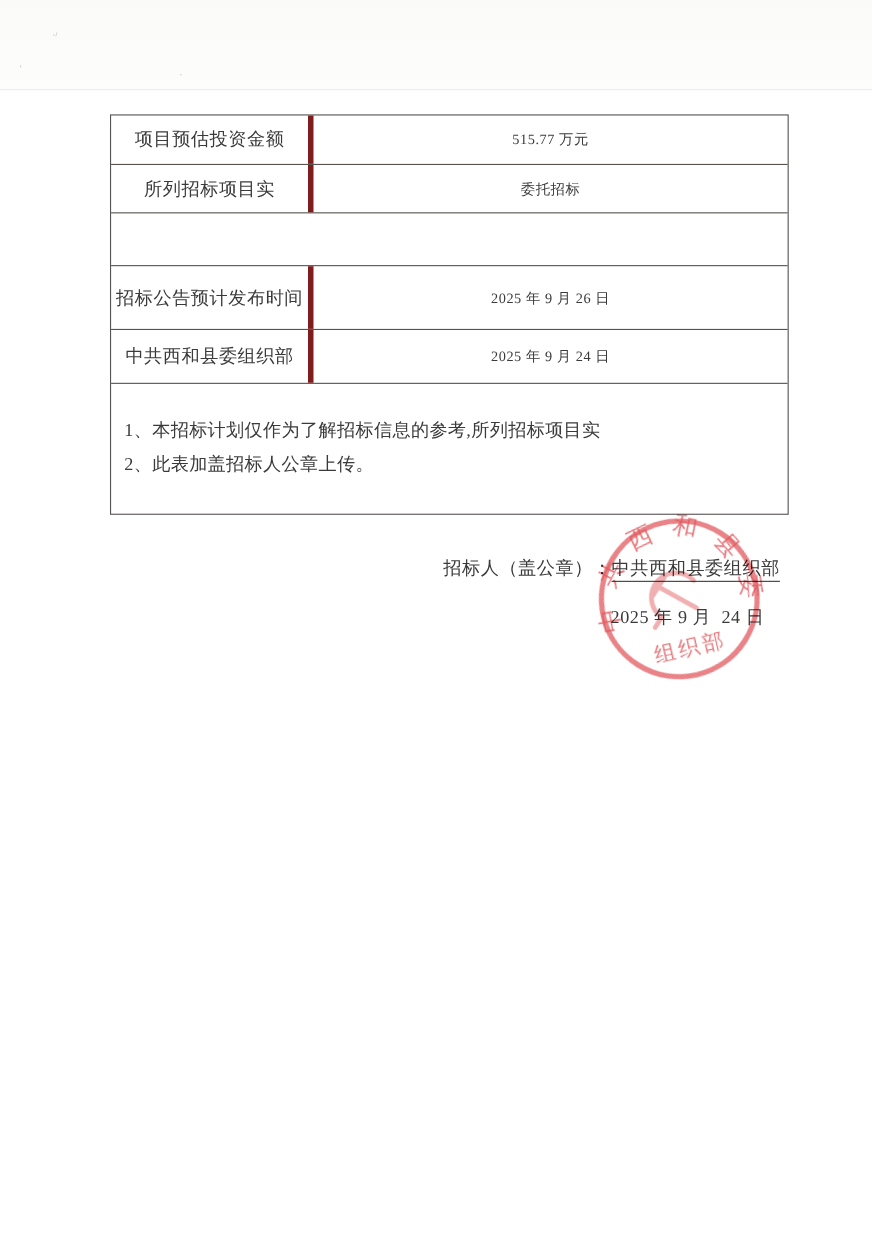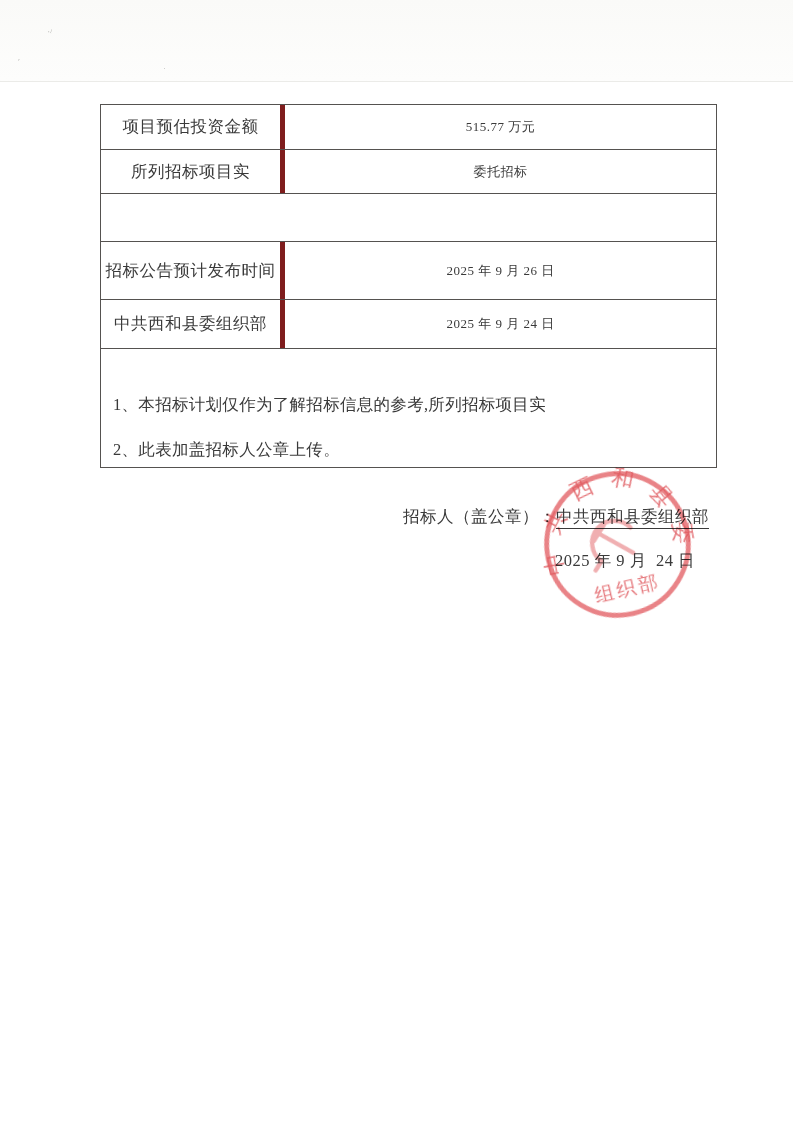--- a/index.html
+++ b/index.html
@@ -37,21 +37,21 @@
   .tvalue {
     flex: 1;
     display: flex; align-items: center; justify-content: center;
     font-size: 13px; letter-spacing: 0.5px;
   }
   .tvalue-remark {
     flex: 1; display: block;
     padding: 26px 8px 0 12px;
     font-size: 16.5px; letter-spacing: 0.3px;
   }
-  .remark-line { line-height: 31px; white-space: nowrap; margin-top: 14px; }
+  .remark-line { line-height: 31px; white-space: nowrap; }
 
   
   .sig-line {
     position: absolute; left: 403px; top: 506px;
     font-size: 16.5px; letter-spacing: 0.5px; white-space: pre;
   }
   .sig-name { border-bottom: 1px solid #3a3a3a; padding-bottom: 2px; }
   .sig-date {
     position: absolute; left: 555px; top: 550px;
     font-size: 16.5px; letter-spacing: 0.5px; white-space: pre;

